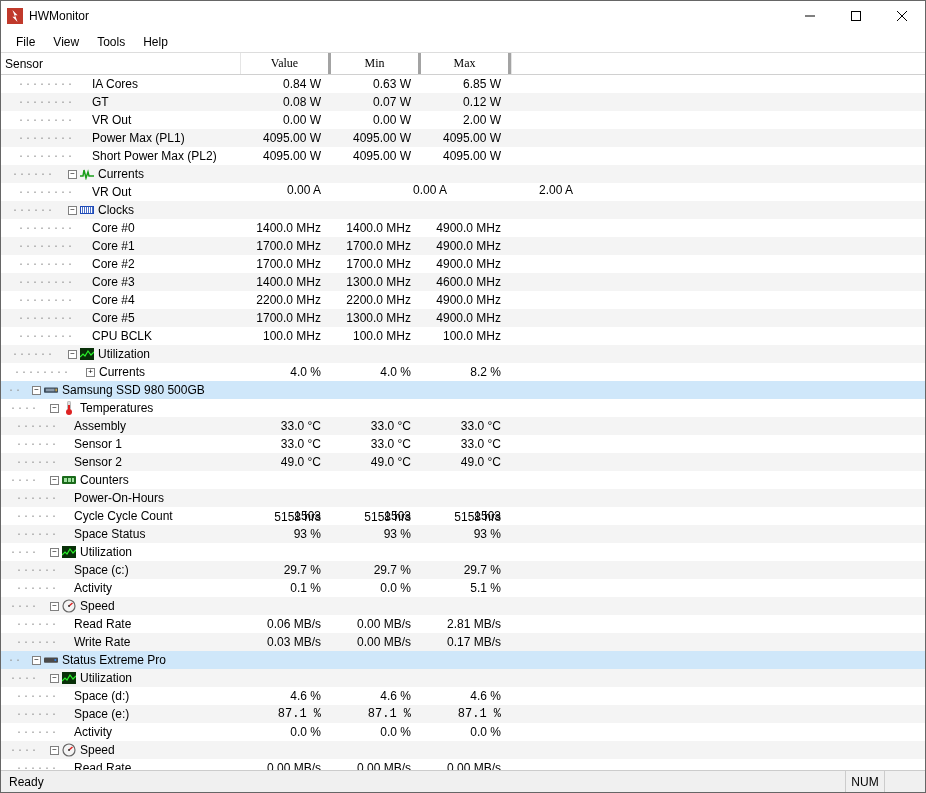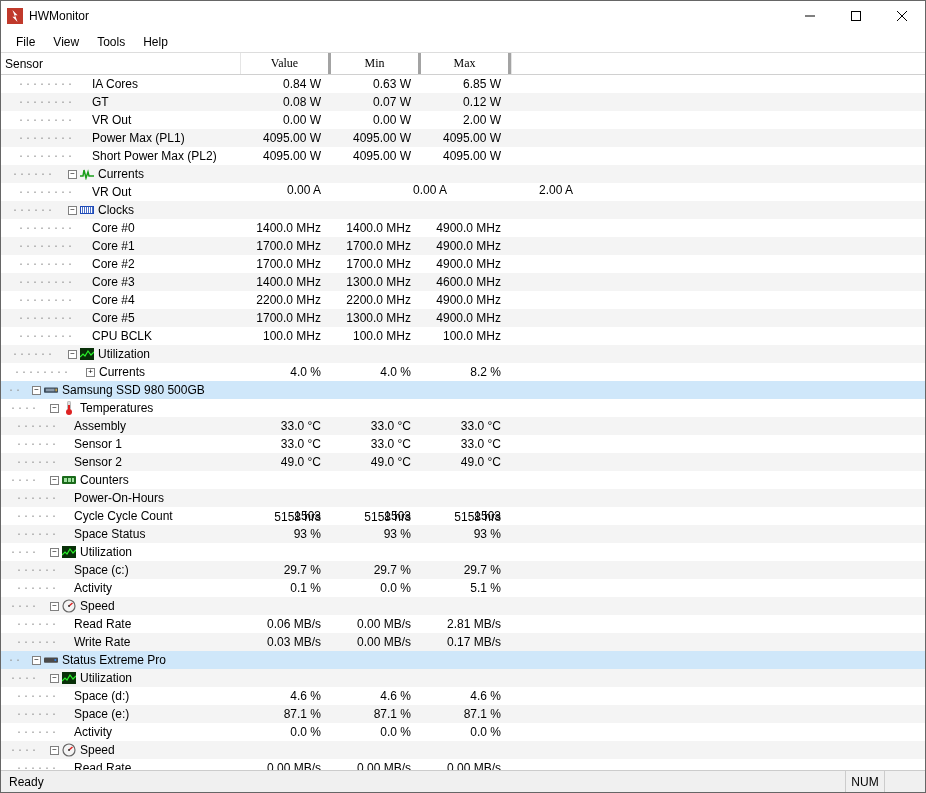--- a/index.html
+++ b/index.html
@@ -681,21 +681,21 @@
         <span class="val-cell">4.6 %</span>
         <span style="flex: 1 1 0%;"></span>
       </span>
     </div>
     <div class="row alt" style="position: relative;">
       <span class="indent" style="width: 72px;">
         <span class="tree-line" style="letter-spacing:1px;color:#999">······</span>
       </span>
       <span class="label-cell">Space (e:)</span>
       <span style="flex: 0 0 auto;"></span>
-      <span style="margin-left: auto; display: flex; position: absolute; left: 240px; right: 0px; top: 0px; height: 18px; align-items: center;">
+      <span style="margin-left: auto; display: flex; position: absolute; left: 240px; right: 0px; top: 0px; height: 18px; align-items: center; font-family: Liberation Mono, monospace;">
         <span class="val-cell">87.1 %</span>
         <span class="val-cell">87.1 %</span>
         <span class="val-cell">87.1 %</span>
         <span style="flex: 1 1 0%;"></span>
       </span>
     </div>
     <div class="row" style="position: relative;">
       <span class="indent" style="width: 72px;">
         <span class="tree-line" style="letter-spacing:1px;color:#999">······</span>
       </span>

